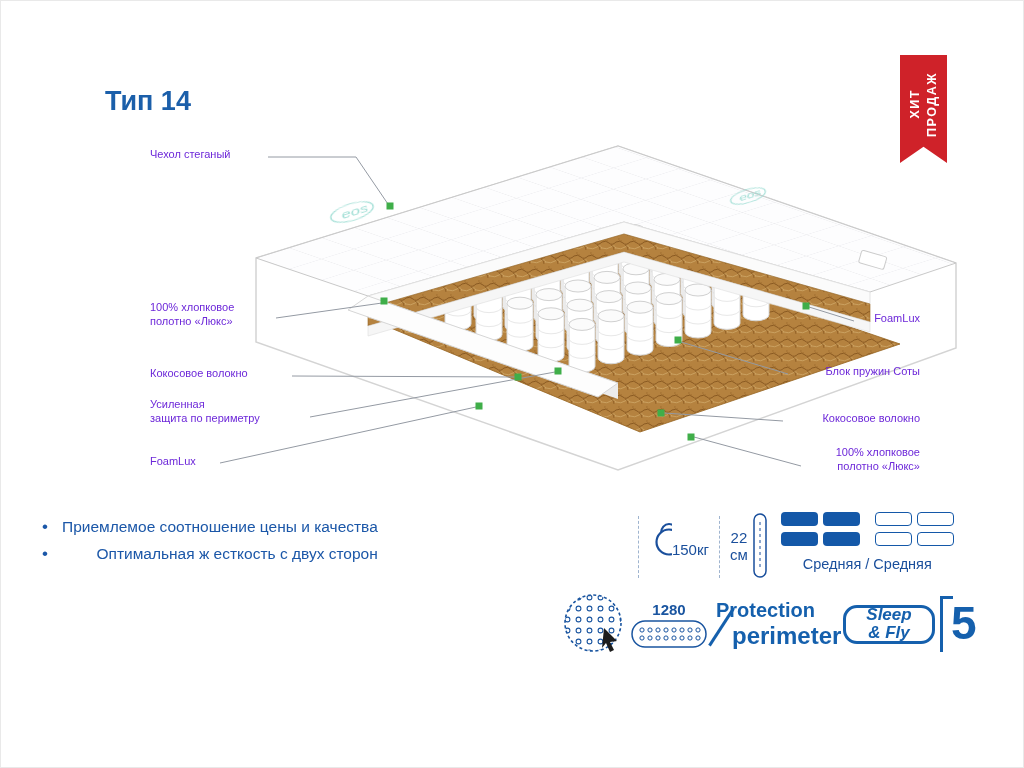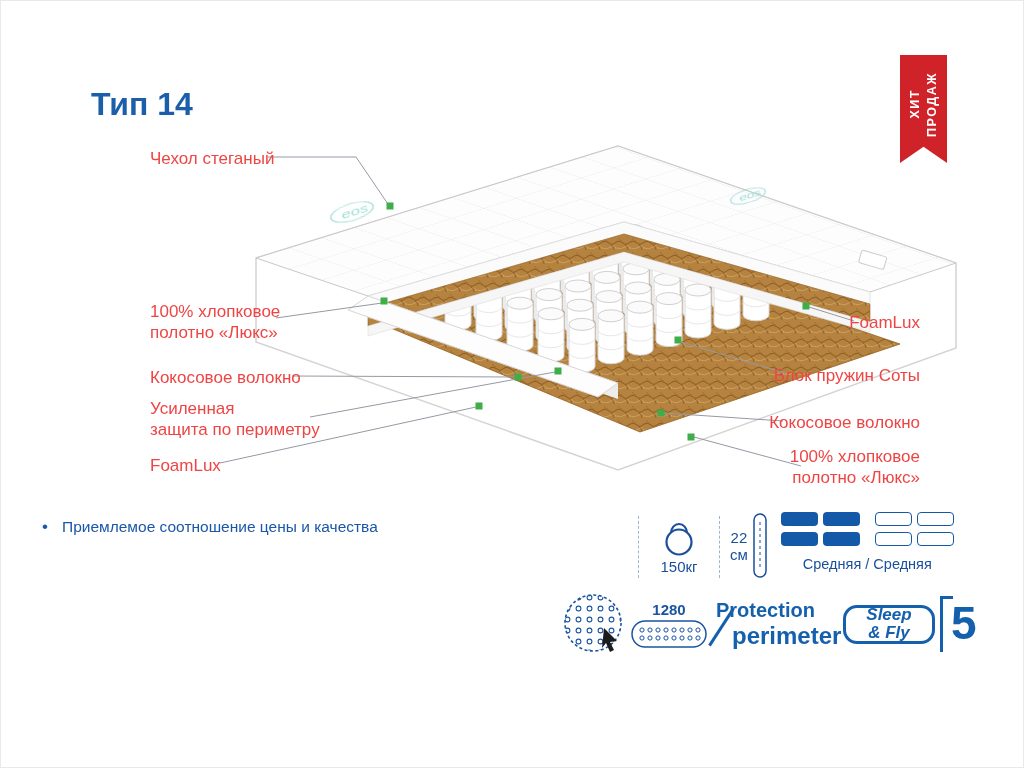--- a/index.html
+++ b/index.html
@@ -1,37 +1,37 @@
 <!DOCTYPE html>
 <html><head>
 <meta charset="utf-8">
 <style>
   html,body{margin:0;padding:0;background:#fff;}
   .page{position:relative;width:1024px;height:768px;background:#ffffff;overflow:hidden;
         font-family:"Liberation Sans", sans-serif; box-shadow: inset 0 0 0 1px #e9e9e9;}
-  .page-title{position:absolute;left:91px;top:86px;font-size:32px;font-weight:bold;color:#1b5faa;}
+  .page-title{position:absolute;left:105px;top:86px;font-size:27px;font-weight:bold;color:#1b5faa;}
   
   .ribbon{position:absolute;right:77px;top:55px;width:47px;height:108px;background:#cf2229;
           clip-path:polygon(0 0,100% 0,100% 100%,50% 85%,0 100%);
           display:flex;justify-content:center;align-items:center;gap:3px;padding-bottom:10px;box-sizing:border-box;}
   .ribbon span{writing-mode:vertical-rl;transform:rotate(180deg);color:#fff;font-size:12.5px;
                font-weight:bold;letter-spacing:1.5px;}
   
   .diagram-svg{position:absolute;left:0;top:0;width:1024px;height:768px;}
   
-  .lbl{position:absolute;font-size:17px;color:#ef4444;line-height:1.25;white-space:pre-line;z-index:3;}
+  .lbl{position:absolute;font-size:11px;color:#6d28d9;line-height:1.25;white-space:pre-line;z-index:3;}
   .lbl.right{text-align:right;right:104px;}
   
   .features{position:absolute;left:40px;top:518px;z-index:3;text-align:right;}
   .feature{position:relative;padding-left:22px;margin-bottom:9px;font-size:15.5px;color:#1b57a8;}
   .feature::before{content:"\2022";position:absolute;left:2px;top:-1px;color:#1b57a8;font-size:17px;}
   
   .specs1{position:absolute;left:628px;top:512px;display:flex;align-items:flex-start;z-index:3;}
   .vsep{border-left:1.5px dashed #9fb4cf;height:62px;margin:4px 10px 0 10px;}
-  .spec-weight{display:flex;flex-direction:column;align-items:center;width:60px;}
+  .spec-weight{display:flex;flex-direction:row;align-items:flex-end;width:60px;}
   .spec-weight .val,.spec-h .val,.spec-h .unit{font-size:15px;color:#1a4f9c;}
   .spec-h{display:flex;flex-direction:column;align-items:center;justify-content:center;height:66px;}
   .hgroup{display:flex;align-items:center;gap:4px;text-align:center;}
   .firmness{margin-left:12px;display:flex;flex-direction:column;align-items:center;}
   .pill-row{display:flex;gap:5px;margin-bottom:6px;}
   .pill{width:37px;height:14px;border-radius:4px;}
   .pill.solid{background:#1458a8;}
   .pill.outline{border:1.5px solid #1458a8;box-sizing:border-box;background:#fff;}
   .pill.gap{margin-right:10px;}
   .firm-label{font-size:14.5px;color:#1a4f9c;margin-top:4px;}
@@ -192,20 +192,21 @@
   <div class="lbl" style="left:150px;top:455px;">FoamLux</div>
 
   <div class="lbl right" style="top:312px;">FoamLux</div>
   <div class="lbl right" style="top:365px;">Блок пружин Соты</div>
   <div class="lbl right" style="top:412px;">Кокосовое волокно</div>
   <div class="lbl right" style="top:446px;">100% хлопковое
 полотно «Люкс»</div>
 
   <div class="features">
     <div class="feature">Приемлемое соотношение цены и качества</div>
+    <div class="feature">Оптимальная ж есткость с двух сторон</div>
   </div>
 
   <div class="specs1">
     <div class="vsep"></div>
     <div class="spec-weight">
       <svg width="40" height="46">
         <path d="M12,21 a8,9 0 1 1 16,0" fill="none" stroke="#1a4f9c" stroke-width="2.2"></path>
         <circle cx="20" cy="30" r="12.5" fill="#ffffff" stroke="#1a4f9c" stroke-width="2.2"></circle>
       </svg>
       <span class="val">150кг</span>

